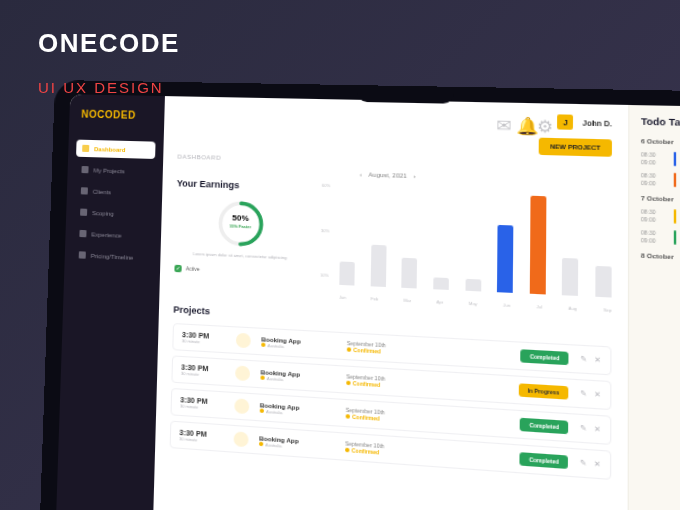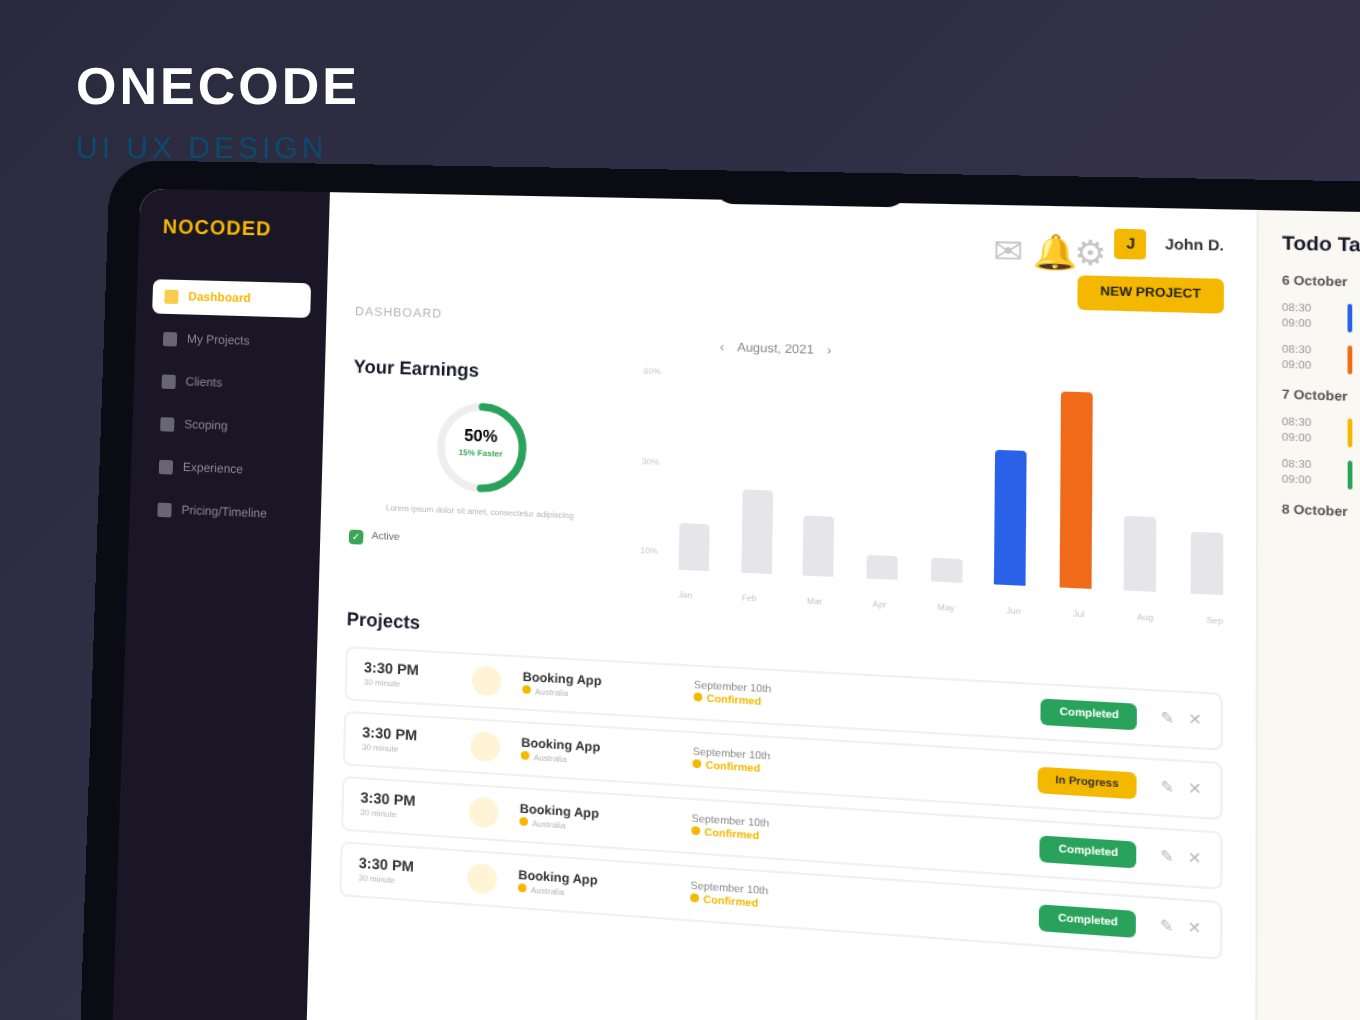--- a/index.html
+++ b/index.html
@@ -1,19 +1,19 @@
 <!DOCTYPE html>
 <html><head>
 <meta charset="utf-8">
 <style>
 * { margin: 0; padding: 0; box-sizing: border-box; font-family: -apple-system, BlinkMacSystemFont, "Segoe UI", Arial, sans-serif; }
 body { background: linear-gradient(135deg, #2a2a3e 0%, #3a3550 100%); width: 680px; height: 510px; overflow: hidden; position: relative; }
 .marketing { position: absolute; top: 28px; left: 38px; z-index: 100; }
 .marketing h1 { color: #fff; font-weight: 800; font-size: 26px; letter-spacing: 1.5px; }
-.marketing h2 { color: #0c4a6e; font-weight: 500; font-size: 15px; letter-spacing: 2px; margin-top: 7px; }
+.marketing h2 { color: #ef4444; font-weight: 500; font-size: 15px; letter-spacing: 2px; margin-top: 20px; }
 .laptop { position: absolute; top: 80px; left: 55px; width: 680px; height: 460px; background: #0b0b14; border-radius: 24px 24px 0 0; padding: 14px 16px 0 16px; transform: perspective(1400px) rotateX(5deg) rotateY(-12deg) rotateZ(2deg); transform-origin: top left; }
 .notch { position: absolute; top: 0; left: 50%; transform: translateX(-50%); width: 90px; height: 16px; background: #0b0b14; border-radius: 0 0 10px 10px; z-index: 50; }
 .screen { width: 100%; height: 100%; background: #f5f6f8; border-radius: 12px 12px 0 0; display: flex; overflow: hidden; position: relative; }
 .sidebar { width: 95px; background: #1a1626; height: 100%; padding: 14px 8px; display: flex; flex-direction: column; }
 .logo { color: #f5b800; font-weight: 700; font-size: 10px; letter-spacing: 0.5px; margin-bottom: 20px; padding-left: 4px; }
 .nav-item { display: flex; align-items: center; gap: 5px; padding: 5px 6px; border-radius: 4px; font-size: 6px; color: #8a8796; margin-bottom: 4px; cursor: pointer; }
 .nav-item.active { background: #fff; color: #f5b800; font-weight: 600; }
 .nav-ico { width: 7px; height: 7px; display: inline-block; background: currentColor; opacity: 0.7; border-radius: 1px; }
 .main { flex: 1; display: flex; background: #fff; }
 .center { flex: 1; padding: 10px 14px; overflow: hidden; }

